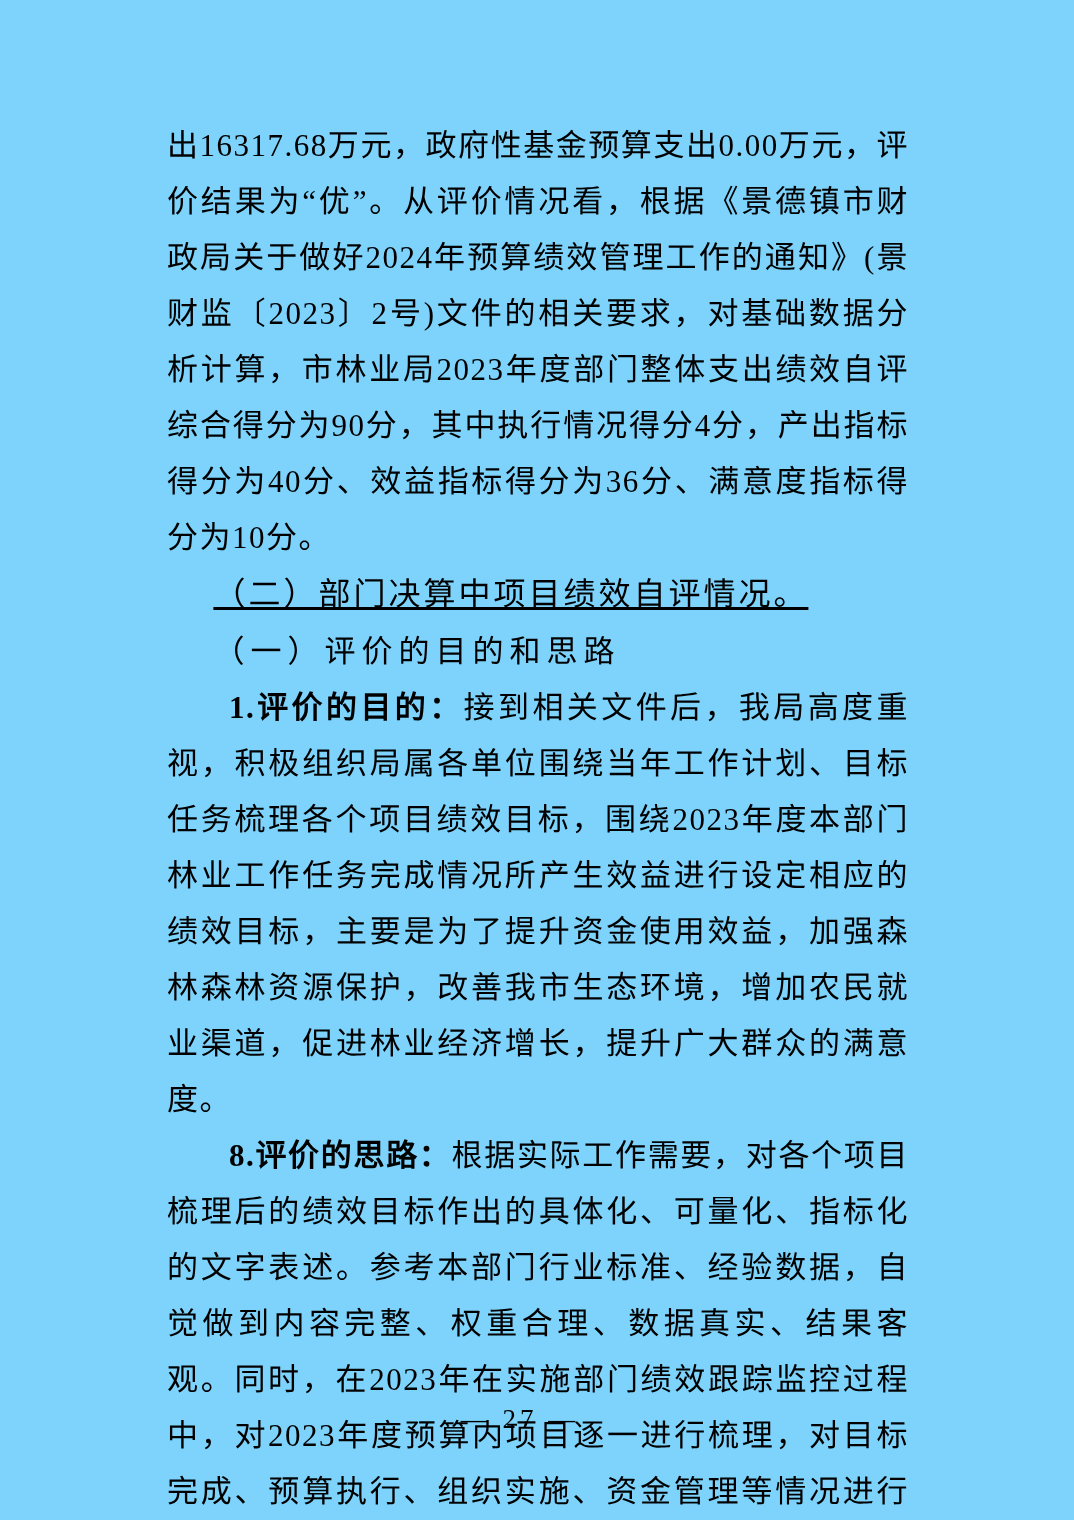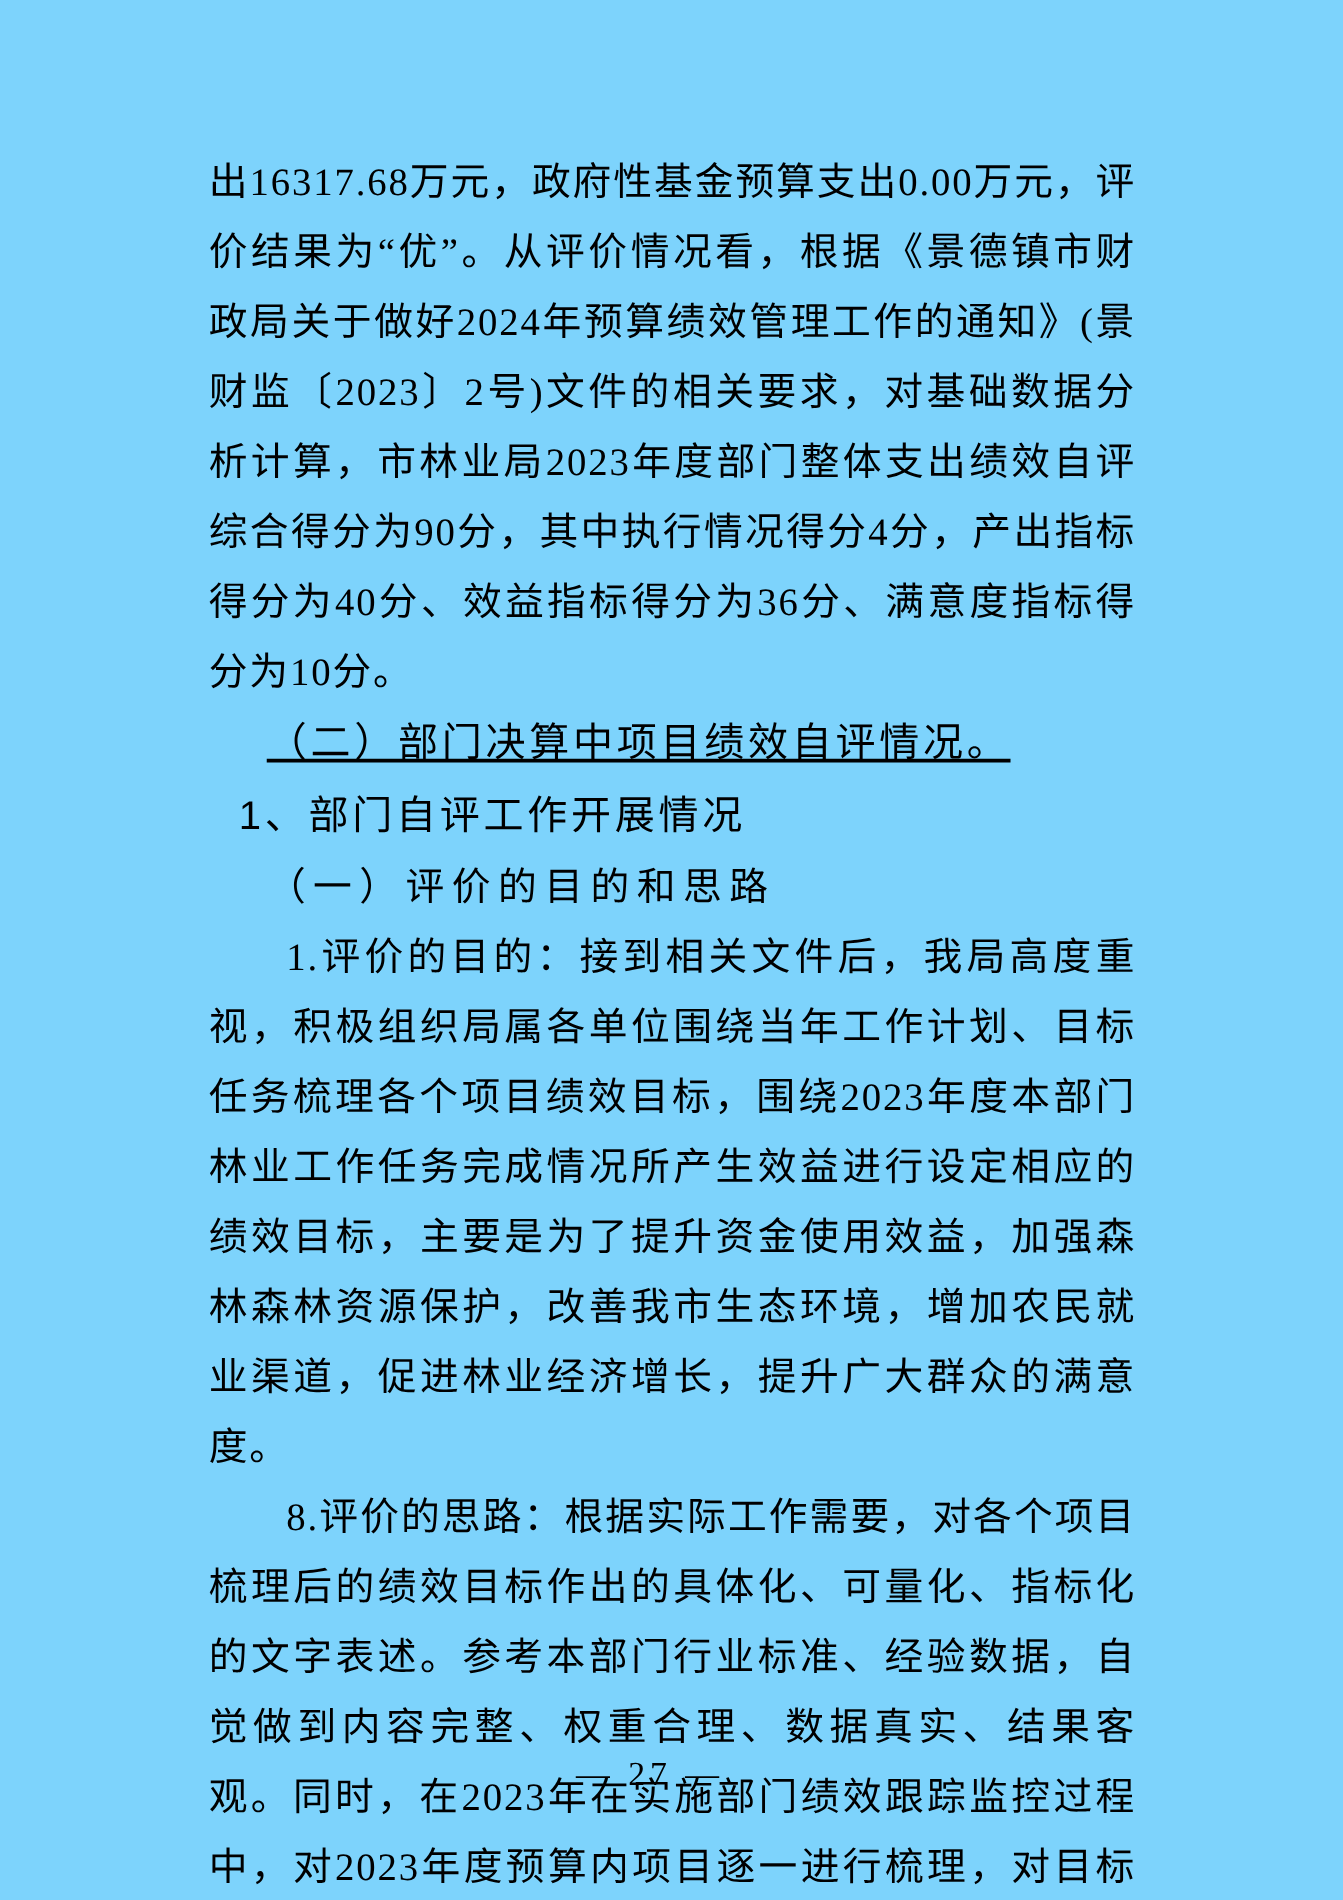--- a/index.html
+++ b/index.html
@@ -36,21 +36,21 @@
   }
   .para {
     font-size: 31px;
     line-height: 56px;
     text-align: justify;
     text-justify: inter-character;
     letter-spacing: 1.5px;
     font-family: "Liberation Serif", serif;
   }
   .para.indent { text-indent: 2em; }
-  .lead { font-weight: normal; }
+  .lead { font-weight: bold; }
   .heading-bold {
     font-size: 32px;
     line-height: 57px;
     font-weight: bold;
     text-indent: 1.45em;
     letter-spacing: 3px;
     font-family: "Liberation Serif", serif;
     text-decoration: underline;
   }
   .heading-hei {
@@ -83,21 +83,20 @@
 <body>
 
 <div class="page">
 
   <div class="content">
 
     <p class="para">出16317.68万元，政府性基金预算支出0.00万元，评价结果为“优”。从评价情况看，根据《景德镇市财政局关于做好2024年预算绩效管理工作的通知》(景财监〔2023〕2号)文件的相关要求，对基础数据分析计算，市林业局2023年度部门整体支出绩效自评综合得分为90分，其中执行情况得分4分，产出指标得分为40分、效益指标得分为36分、满意度指标得分为10分。</p>
 
     <h3 class="heading-bold">（二）部门决算中项目绩效自评情况。</h3>
 
-    <h4 class="heading-hei">1、部门自评工作开展情况</h4>
 
     <h5 class="heading-kai">（一）评价的目的和思路</h5>
 
     <p class="para indent"><b class="lead">1.评价的目的：</b><span>接到相关文件后，我局高度重视，积极组织局属各单位围绕当年工作计划、目标任务梳理各个项目绩效目标，围绕2023年度本部门林业工作任务完成情况所产生效益进行设定相应的绩效目标，主要是为了提升资金使用效益，加强森林森林资源保护，改善我市生态环境，增加农民就业渠道，促进林业经济增长，提升广大群众的满意度。</span></p>
 
     <p class="para indent"><b class="lead">8.评价的思路：</b><span>根据实际工作需要，对各个项目梳理后的绩效目标作出的具体化、可量化、指标化的文字表述。参考本部门行业标准、经验数据，自觉做到内容完整、权重合理、数据真实、结果客观。同时，在2023年在实施部门绩效跟踪监控过程中，对2023年度预算内项目逐一进行梳理，对目标完成、预算执行、组织实施、资金管理等情况进行分析</span></p>
 
   </div>
 
   <div class="page-number">— 27 —</div>

